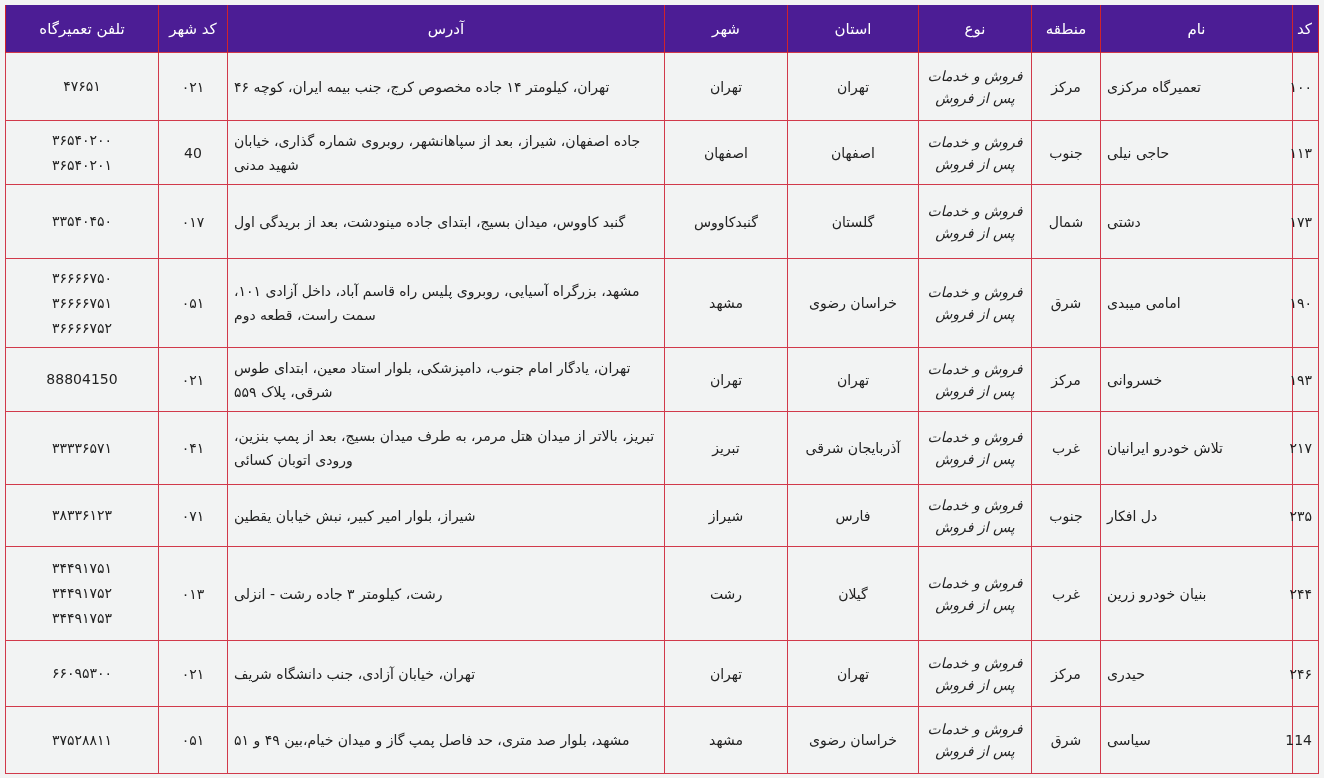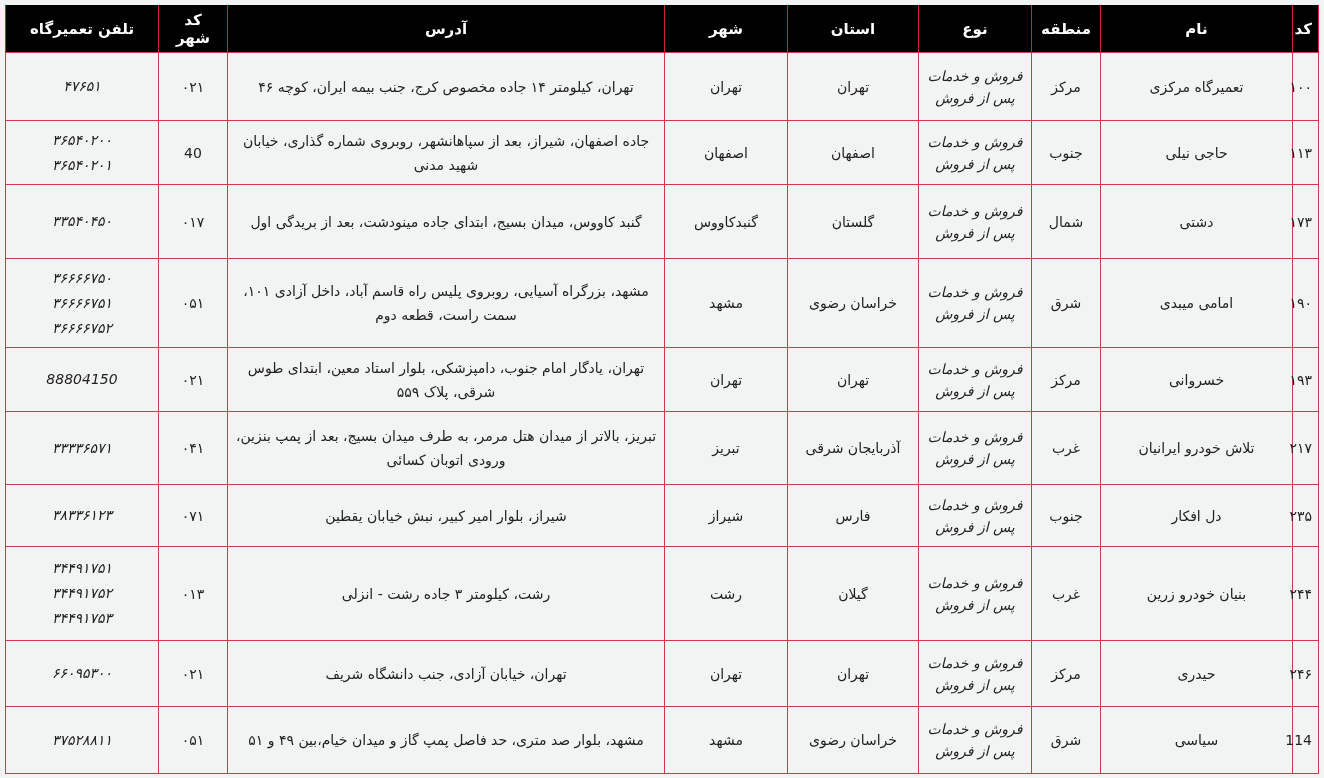--- a/index.html
+++ b/index.html
@@ -11,39 +11,39 @@
   .wrap { position:absolute; left:5px; top:5px; width:1313px; }
   table {
     direction: rtl;
     border-collapse: collapse;
     width:1313px;
     table-layout: fixed;
     font-size:14px;
     color:#222;
   }
   thead th {
-    background:#000000;
+    background:#4c1d95;
     color:#fff;
-    font-weight:bold;
+    font-weight:normal;
     height:47px;
     font-size:15px;
     border-right:1px solid #d1232b;
     border-left:1px solid #d1232b;
     padding:0 6px;
   }
   tbody td {
     border:1.5px solid #d1394a;
     padding:0 6px;
     vertical-align:middle;
     line-height:24px;
   }
   td.center { text-align:center; }
-  td.start { text-align:center; }
+  td.start { text-align:left; }
   th.start { text-align:left; }
-  .tp { display:block; line-height:25px;font-style:italic; }
+  .tp { display:block; line-height:25px; }
   .type { line-height:22px;font-style:italic; }
 </style>
 </head>
 <body>
 
 <div class="wrap">
 <table>
   <colgroup>
     <col style="width:26px">
     <col style="width:192px">

